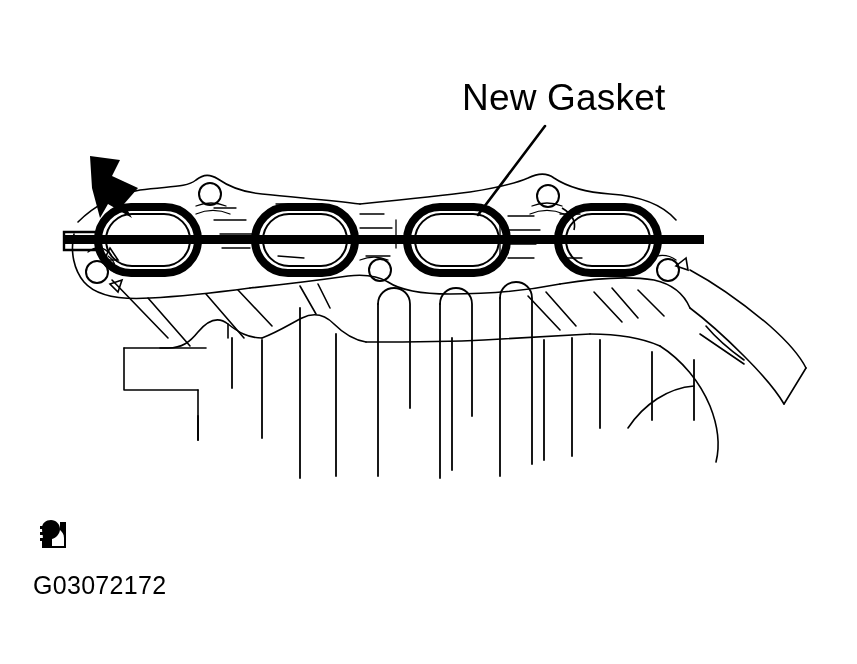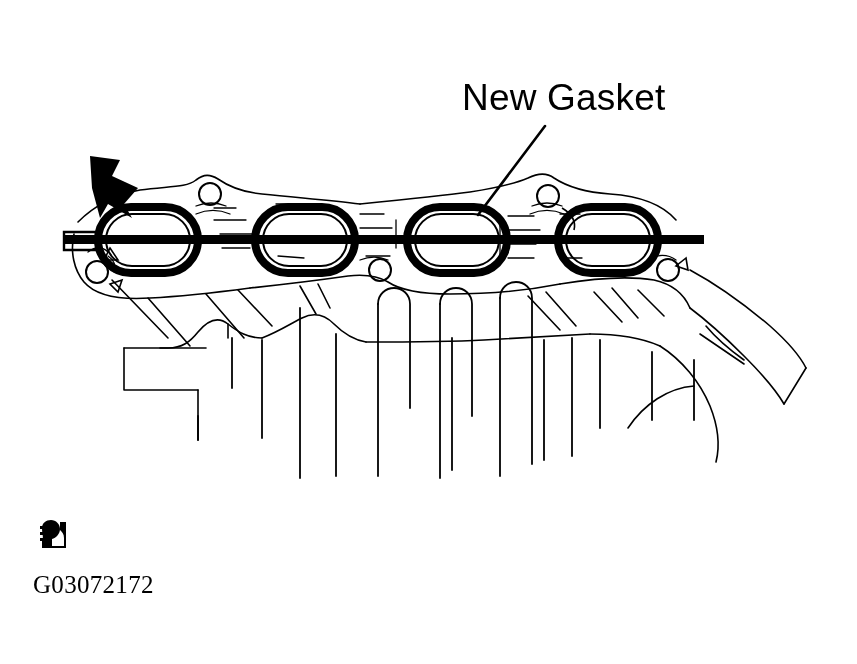--- a/index.html
+++ b/index.html
@@ -41,21 +41,20 @@
   }
   .figure-code {
     position: absolute;
     left: 33px;
     top: 562px;
     font-size: 25px;
     line-height: 30px;
     letter-spacing: 0.3px;
     white-space: nowrap;
     color: #000;
-    font-family: Liberation Serif, serif;
   }
 </style>
 </head>
 <body>
 
 <div id="figure-root">
 
   <svg id="figure-svg" viewBox="0 0 857 664" xmlns="http://www.w3.org/2000/svg">
 
     <rect x="0" y="0" width="857" height="664" fill="#ffffff"></rect>

